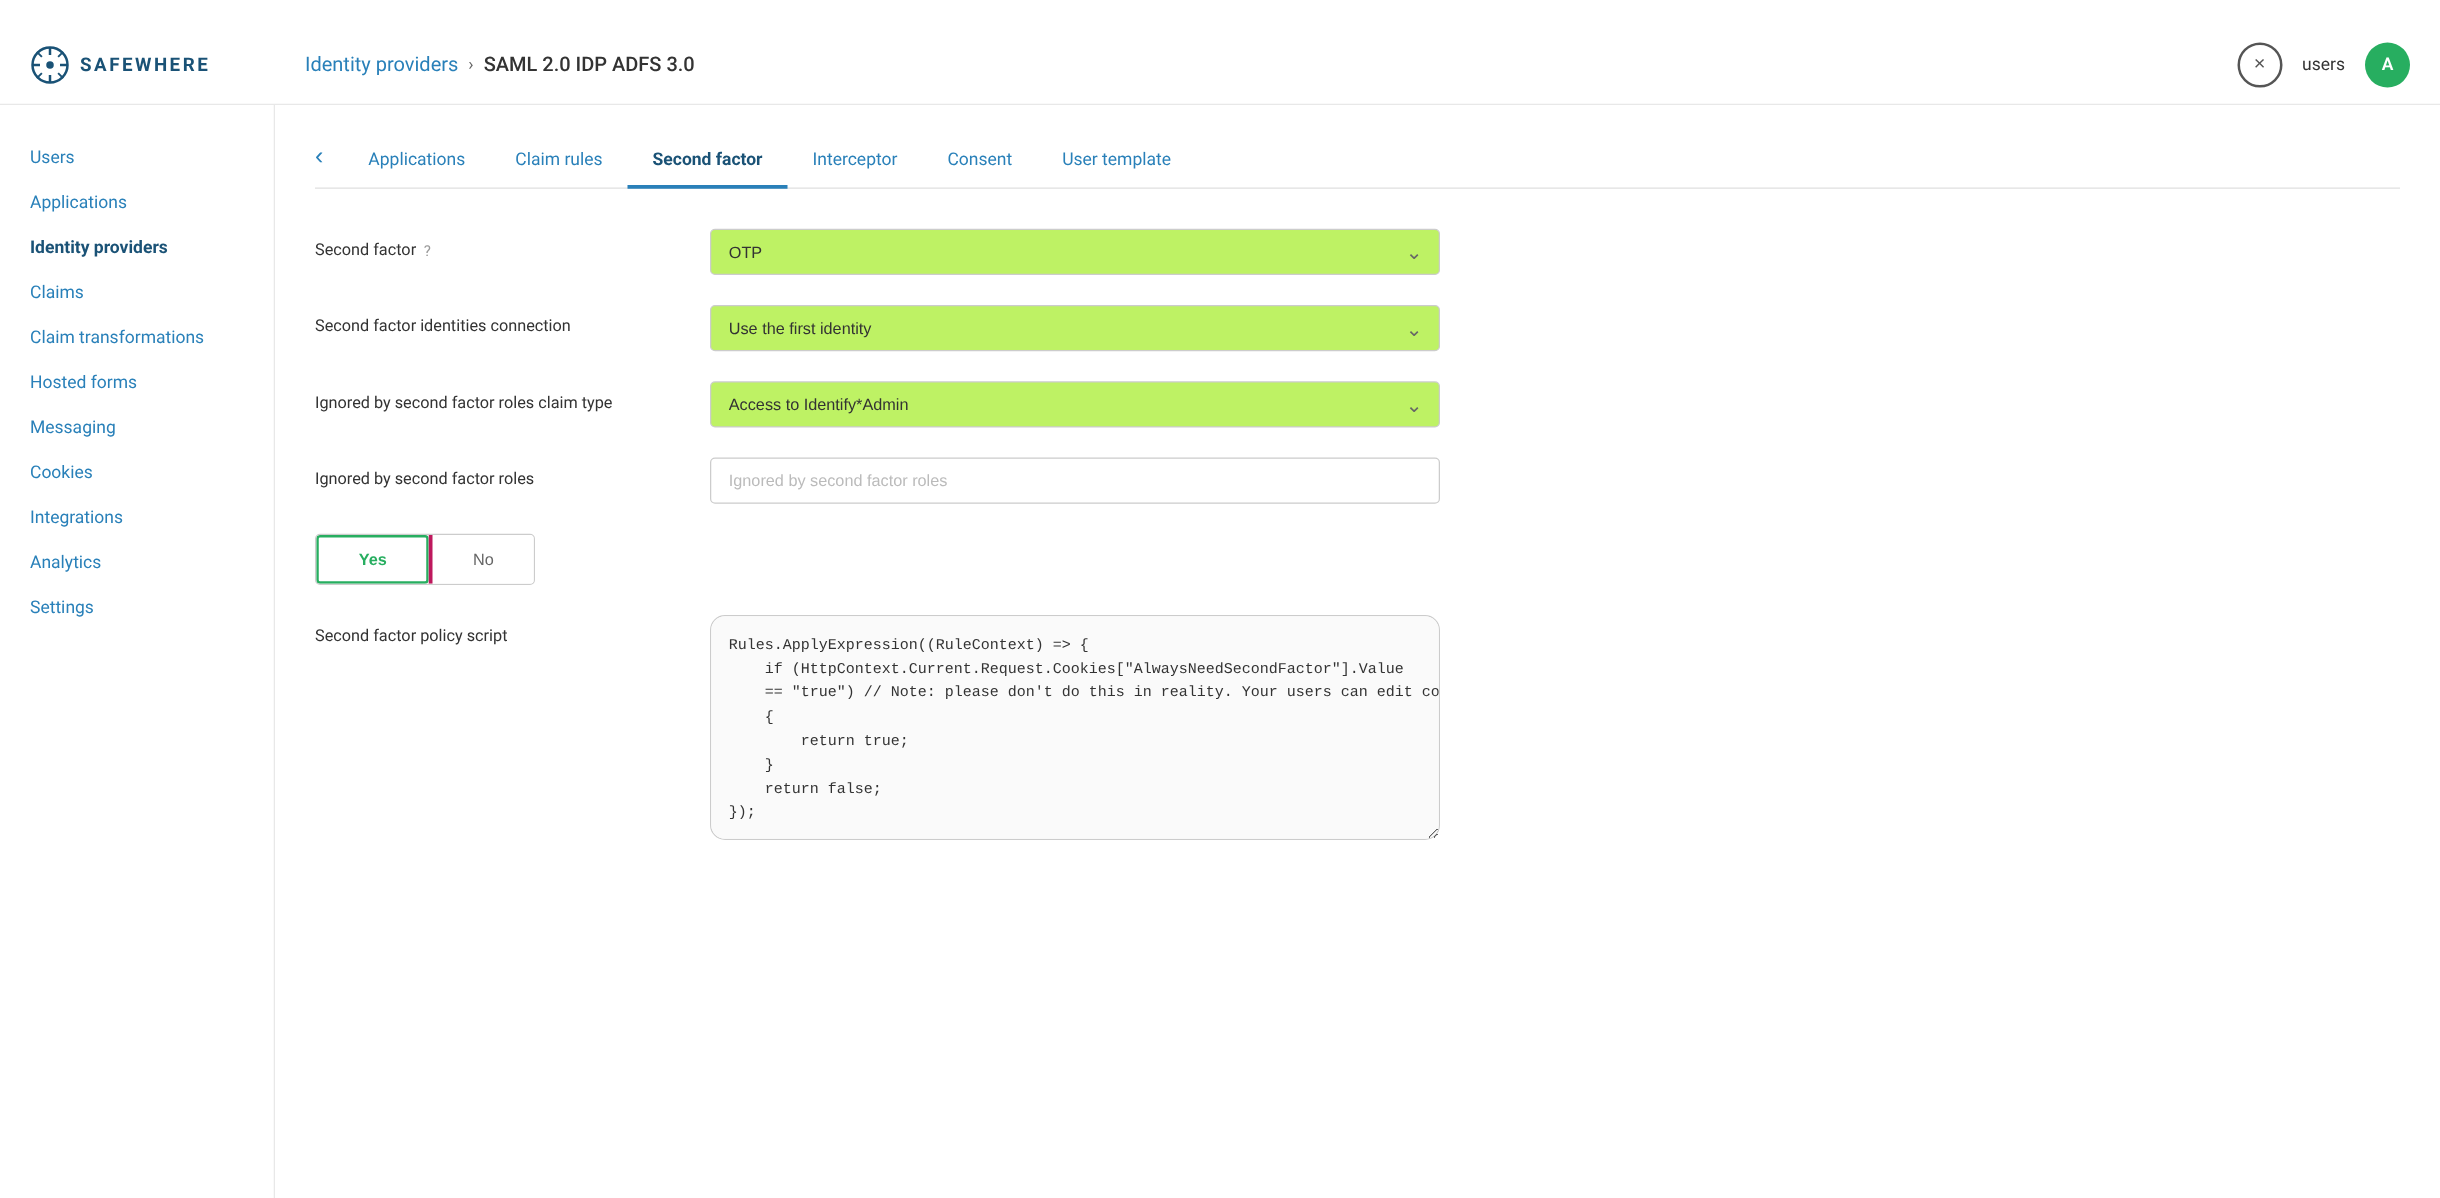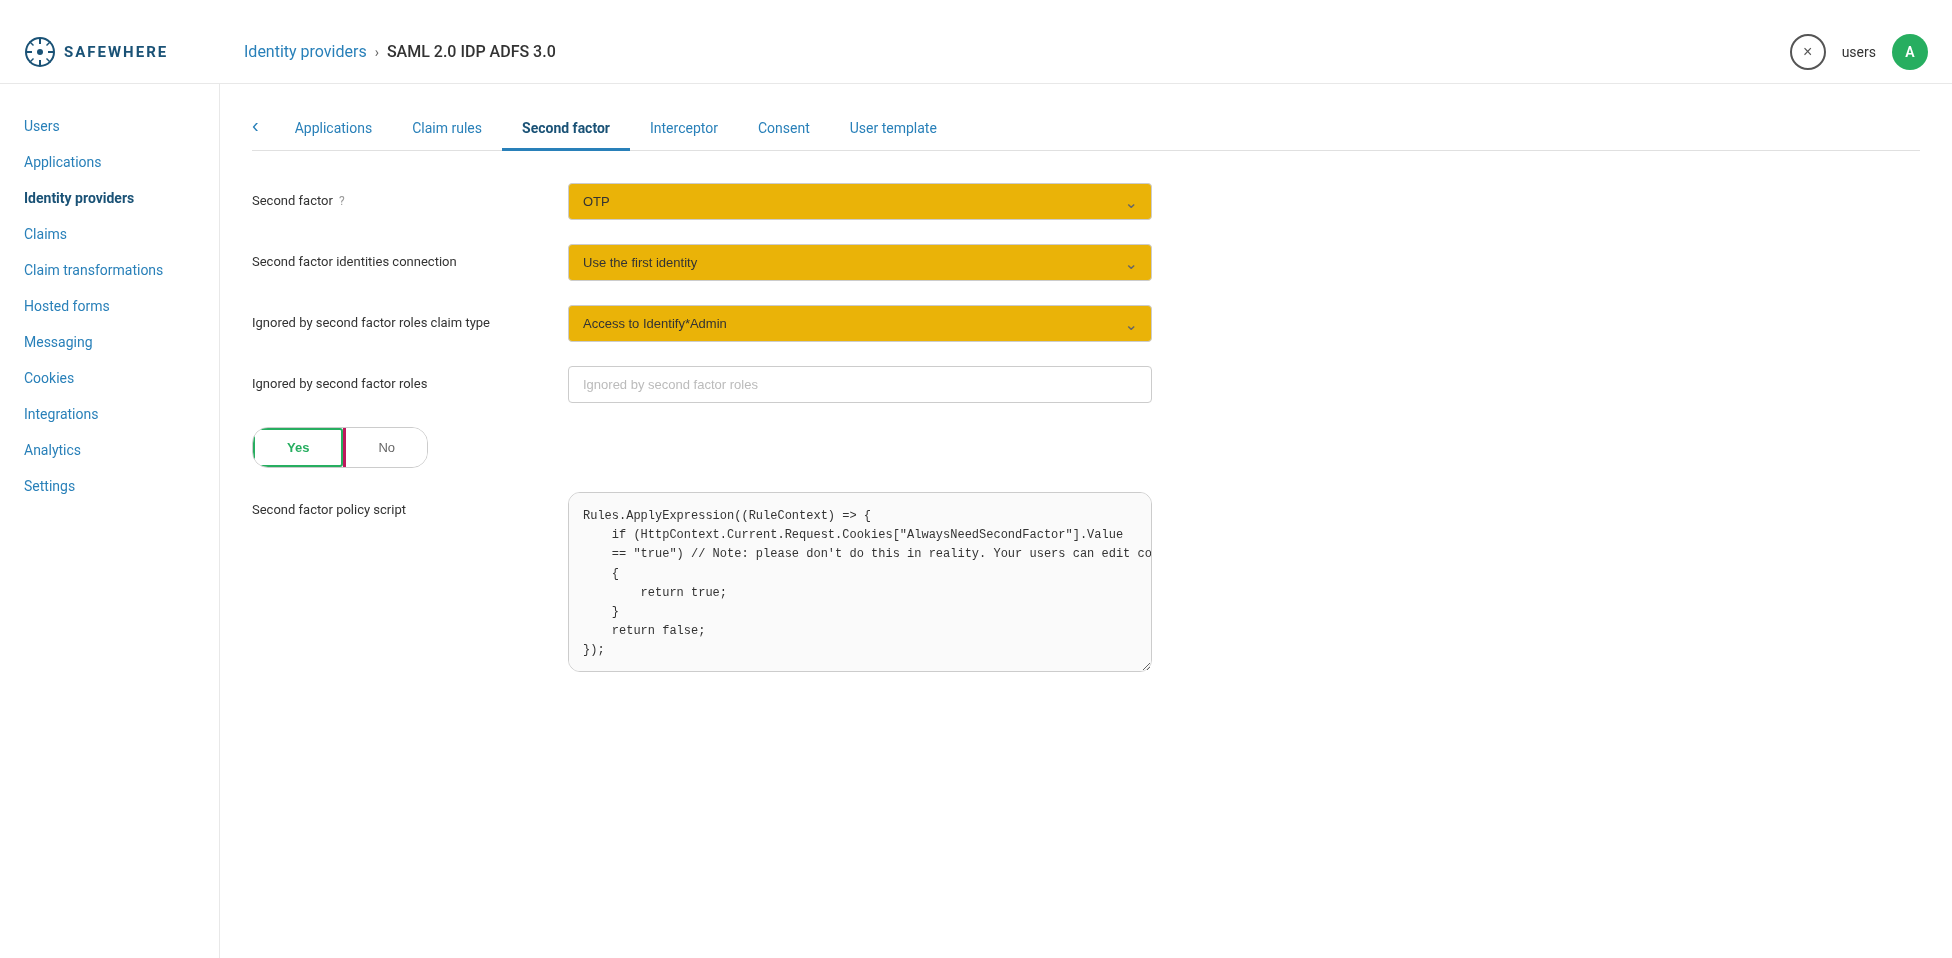--- a/index.html
+++ b/index.html
@@ -178,21 +178,21 @@
     }
     .select-wrapper {
       position: relative;
       width: 100%;
     }
     .select-box {
       width: 100%;
       padding: 10px 40px 10px 14px;
       border: 1px solid #ccc;
       border-radius: 4px;
-      background: #eab308;
+      background: #bef264;
       font-size: 13px;
       color: #333;
       appearance: none;
       cursor: pointer;
     }
     .select-chevron {
       position: absolute;
       right: 14px;
       top: 50%;
       transform: translateY(-50%);
@@ -209,21 +209,21 @@
       color: #999;
     }
     .text-input::placeholder {
       color: #bbb;
     }
 
     
     .toggle-group {
       display: flex;
       border: 1px solid #ccc;
-      border-radius: 16px;
+      border-radius: 4px;
       overflow: hidden;
       width: fit-content;
     }
     .toggle-btn {
       padding: 10px 32px;
       background: white;
       border: none;
       cursor: pointer;
       font-size: 13px;
       color: #666;

